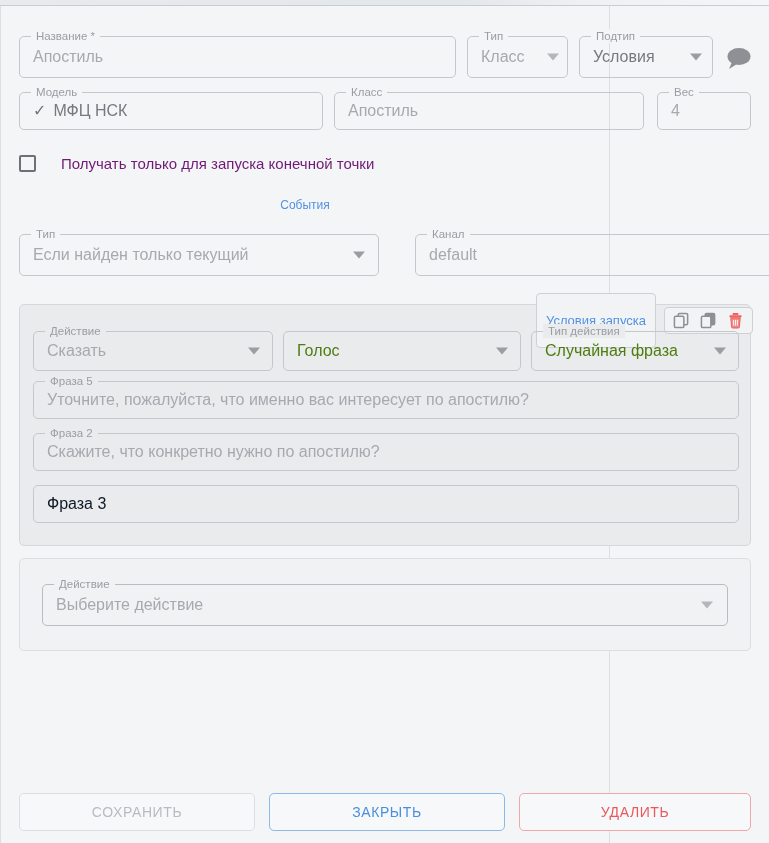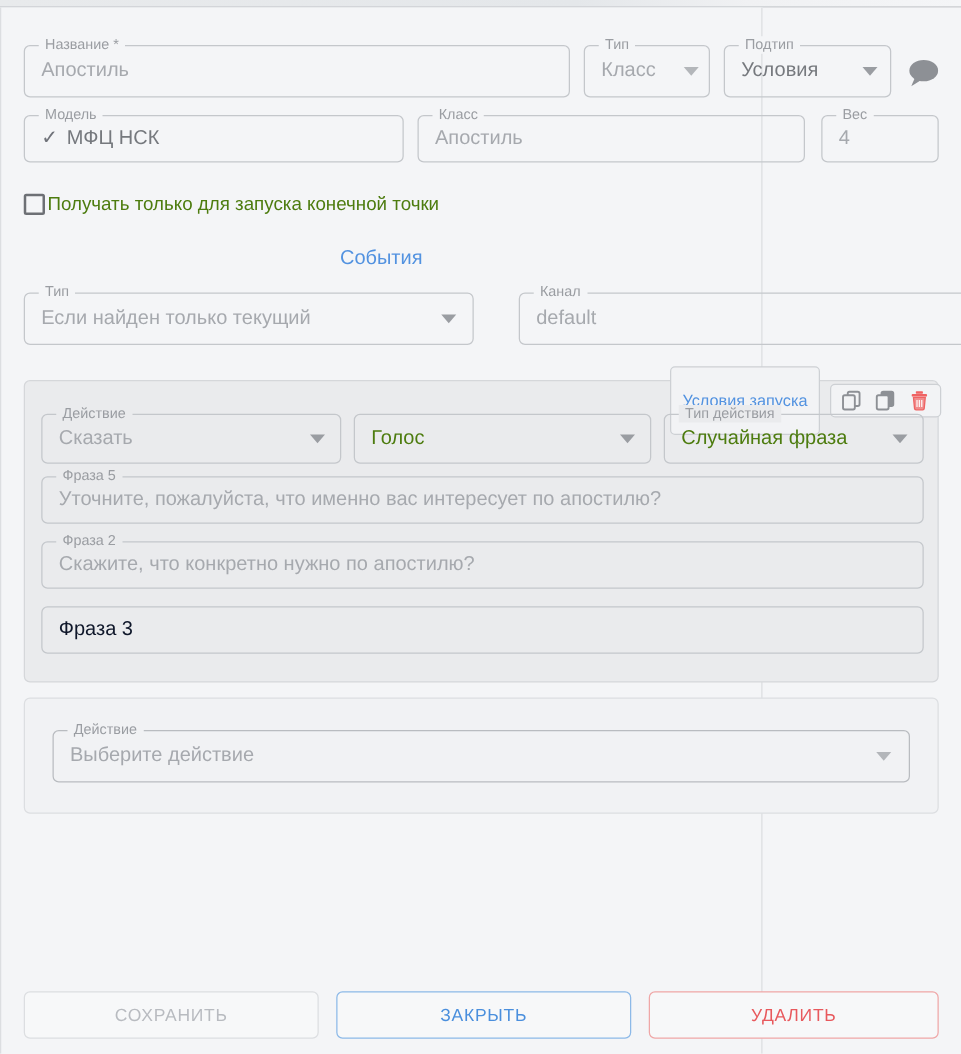--- a/index.html
+++ b/index.html
@@ -125,33 +125,33 @@
   }
   .checkbox-box {
     width: 17px;
     height: 17px;
     border: 2px solid #6d7075;
     border-radius: 2px;
     box-sizing: border-box;
     background: transparent;
   }
   .checkbox-label {
-    margin-left: 2px;
+    margin-left: 25px;
     font-size: 15px;
-    color: #4d7c0f;
+    color: #701a75;
     white-space: nowrap;
   }
 
   
   .section-title {
     position: absolute;
     left: 0; right: 0;
     top: 192px;
     text-align: center;
-    font-size: 16px;
+    font-size: 12px;
     color: #5292e0;
   }
 
   
   #f-ev-type { left: 18px;  top: 228px; width: 360px; height: 42px; }
   #f-channel { left: 390px; top: 228px; width: 360px; height: 42px; margin-left: 24px; }
   #f-ev-type .caret { right: 13px; }
 
   
   .action-card {

